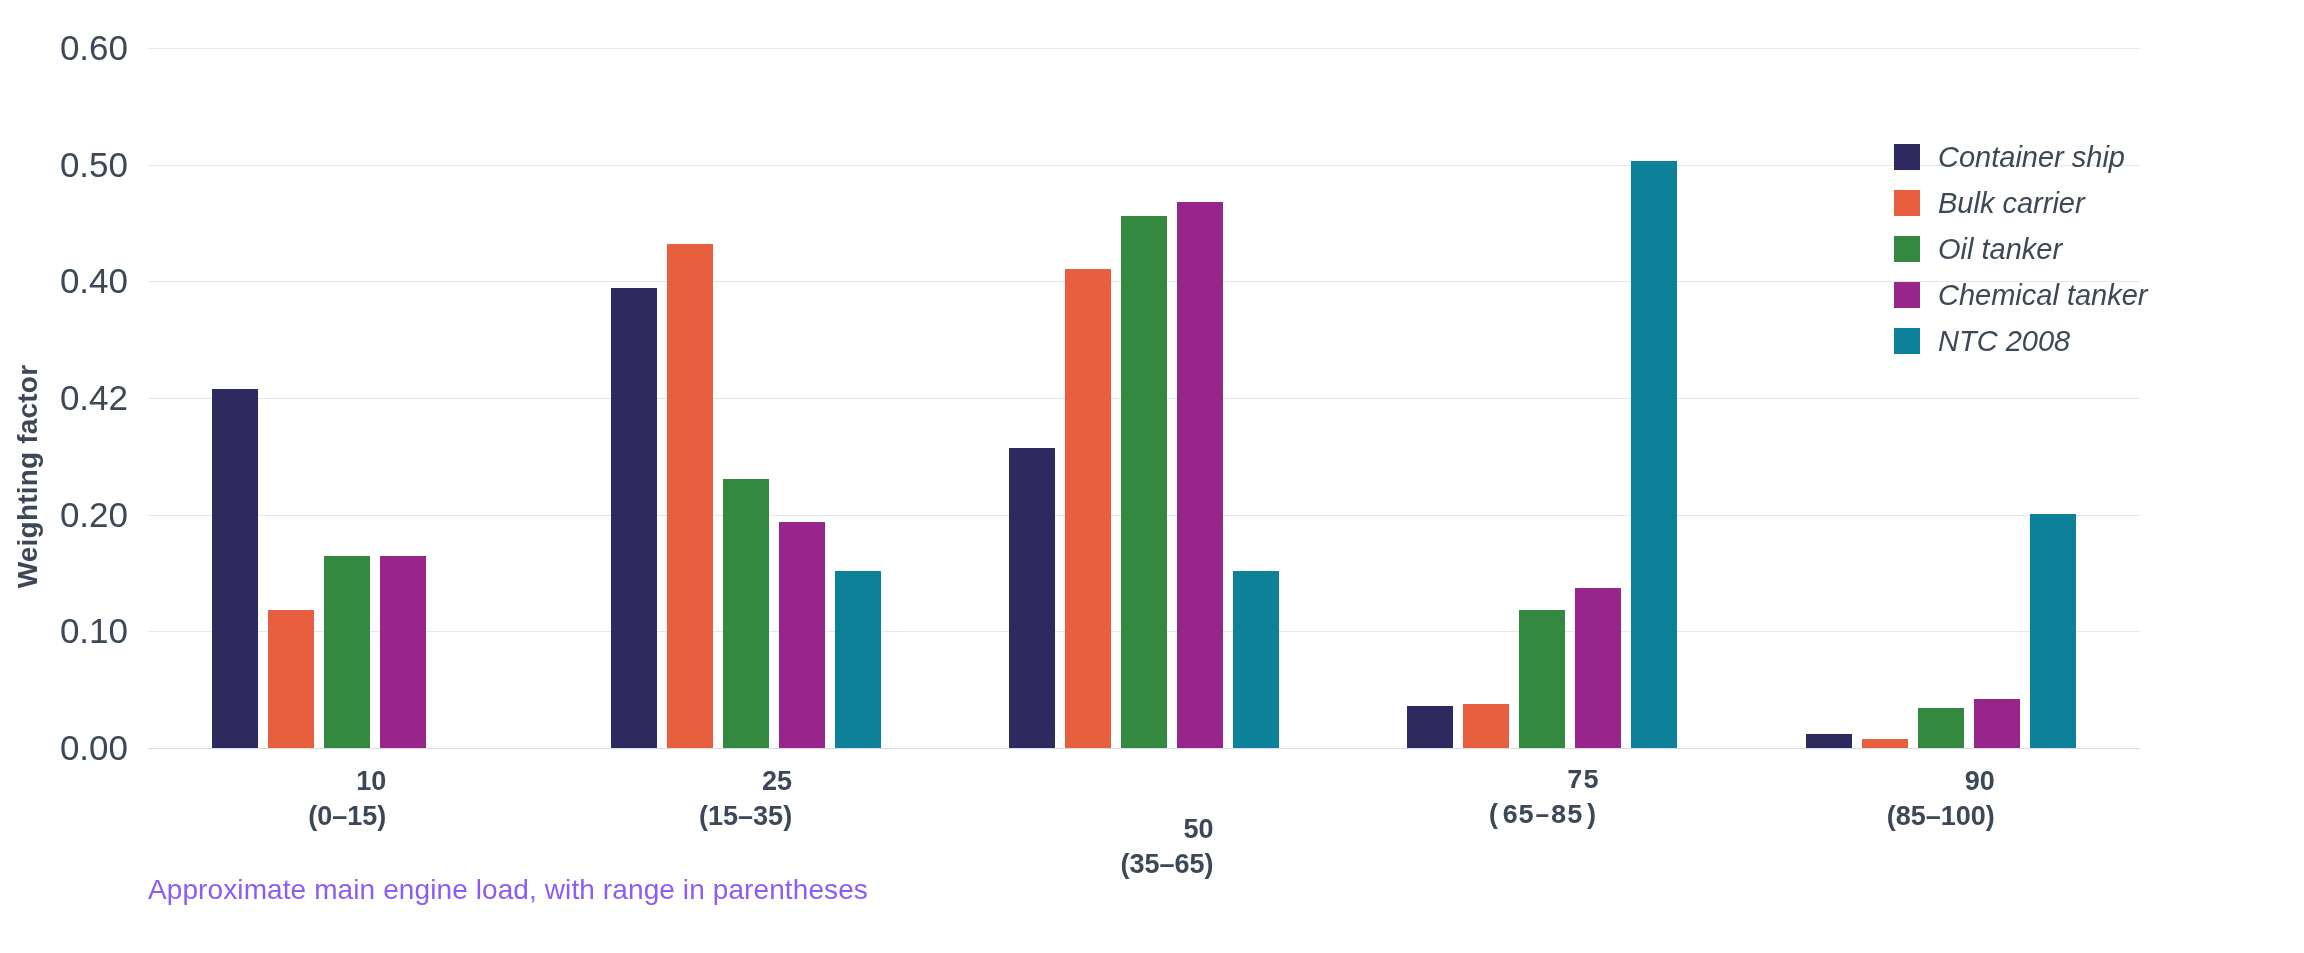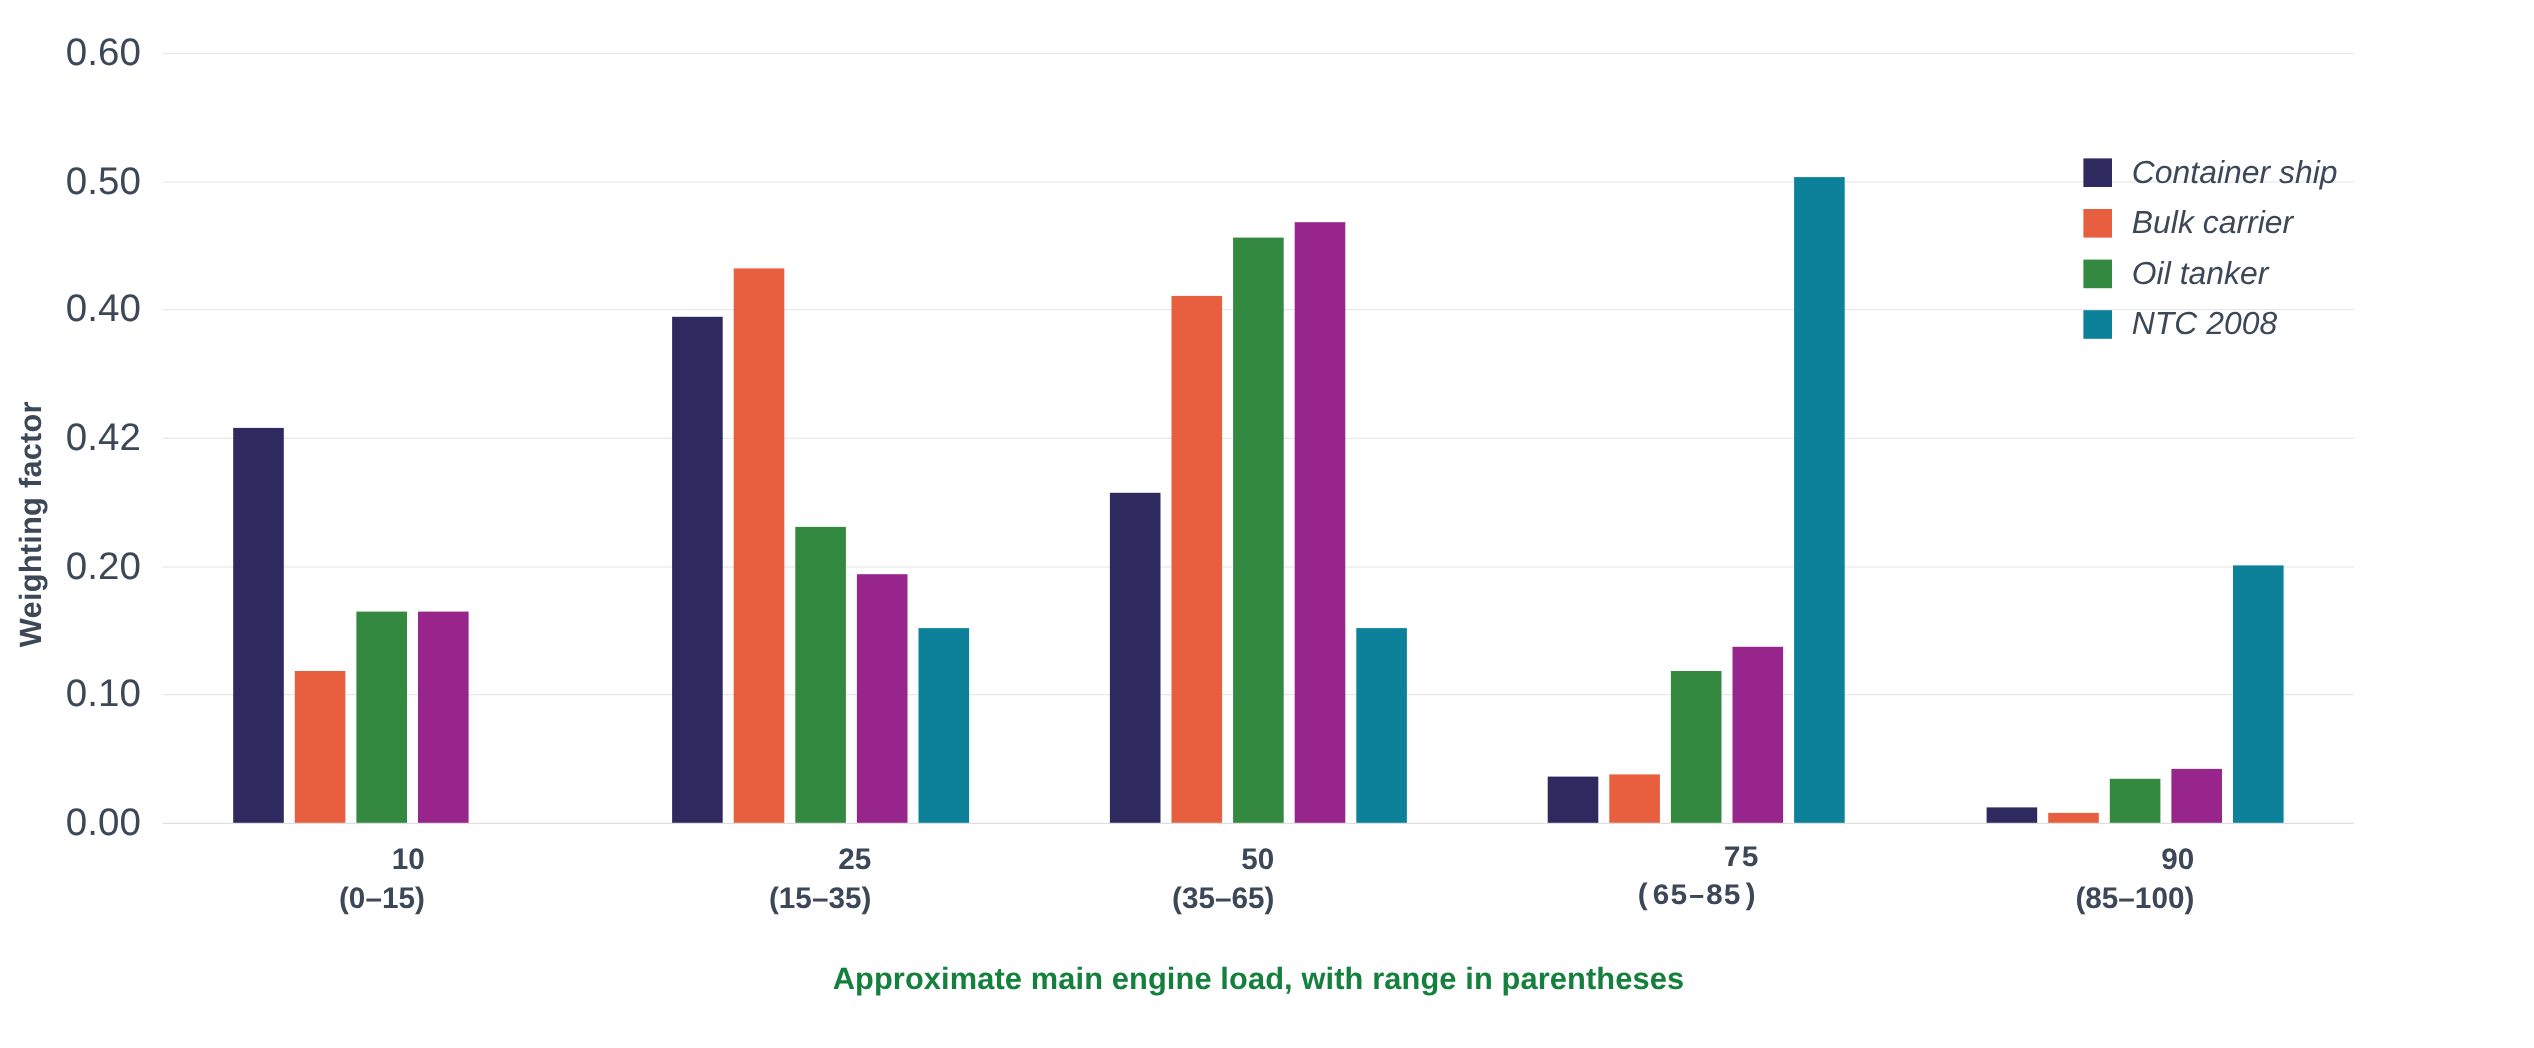--- a/index.html
+++ b/index.html
@@ -98,24 +98,23 @@
     font-size: 27px;
     font-weight: 700;
   }
 
   
   #x-axis-title {
     position: absolute;
     left: 148px;
     width: 1992px;
     top: 874px;
-    text-align: center;
     font-size: 28px;
-    font-weight: 700;
-    color: #15803d;
+    font-weight: 400;
+    color: #8b5cf6;
     letter-spacing: 0.1px;
     white-space: nowrap;
   }
 
   
   #legend {
     position: absolute;
     left: 1894px;
     top: 134px;
     font-style: italic;
@@ -194,21 +193,21 @@
 
   <div id="x-tick-labels">
       <div class="x-tick" style="left: 347.2px;">
         <span class="x-main">10</span>
         <span class="x-range">(0–15)</span>
       </div>
       <div class="x-tick" style="left: 745.6px;">
         <span class="x-main">25</span>
         <span class="x-range">(15–35)</span>
       </div>
-      <div class="x-tick" style="left: 1112px;">
+      <div class="x-tick" style="left: 1167px; margin-top: 48px;">
         <span class="x-main">50</span>
         <span class="x-range">(35–65)</span>
       </div>
       <div class="x-tick" style="left: 1542.4px; font-family: Liberation Mono, monospace;">
         <span class="x-main">75</span>
         <span class="x-range">(65–85)</span>
       </div>
       <div class="x-tick" style="left: 1940.8px;">
         <span class="x-main">90</span>
         <span class="x-range">(85–100)</span>
@@ -224,18 +223,22 @@
       </div>
       <div class="legend-item">
         <span class="legend-swatch" style="background: rgb(232, 95, 63);"></span>
         <span class="legend-label">Bulk carrier</span>
       </div>
       <div class="legend-item">
         <span class="legend-swatch" style="background: rgb(51, 137, 63);"></span>
         <span class="legend-label">Oil tanker</span>
       </div>
       <div class="legend-item">
+        <span class="legend-swatch" style="background: rgb(151, 37, 140);"></span>
+        <span class="legend-label">Chemical tanker</span>
+      </div>
+      <div class="legend-item">
         <span class="legend-swatch" style="background: rgb(12, 129, 153);"></span>
         <span class="legend-label">NTC 2008</span>
       </div>
     </div>
 
 </div>
 
 </body></html>

